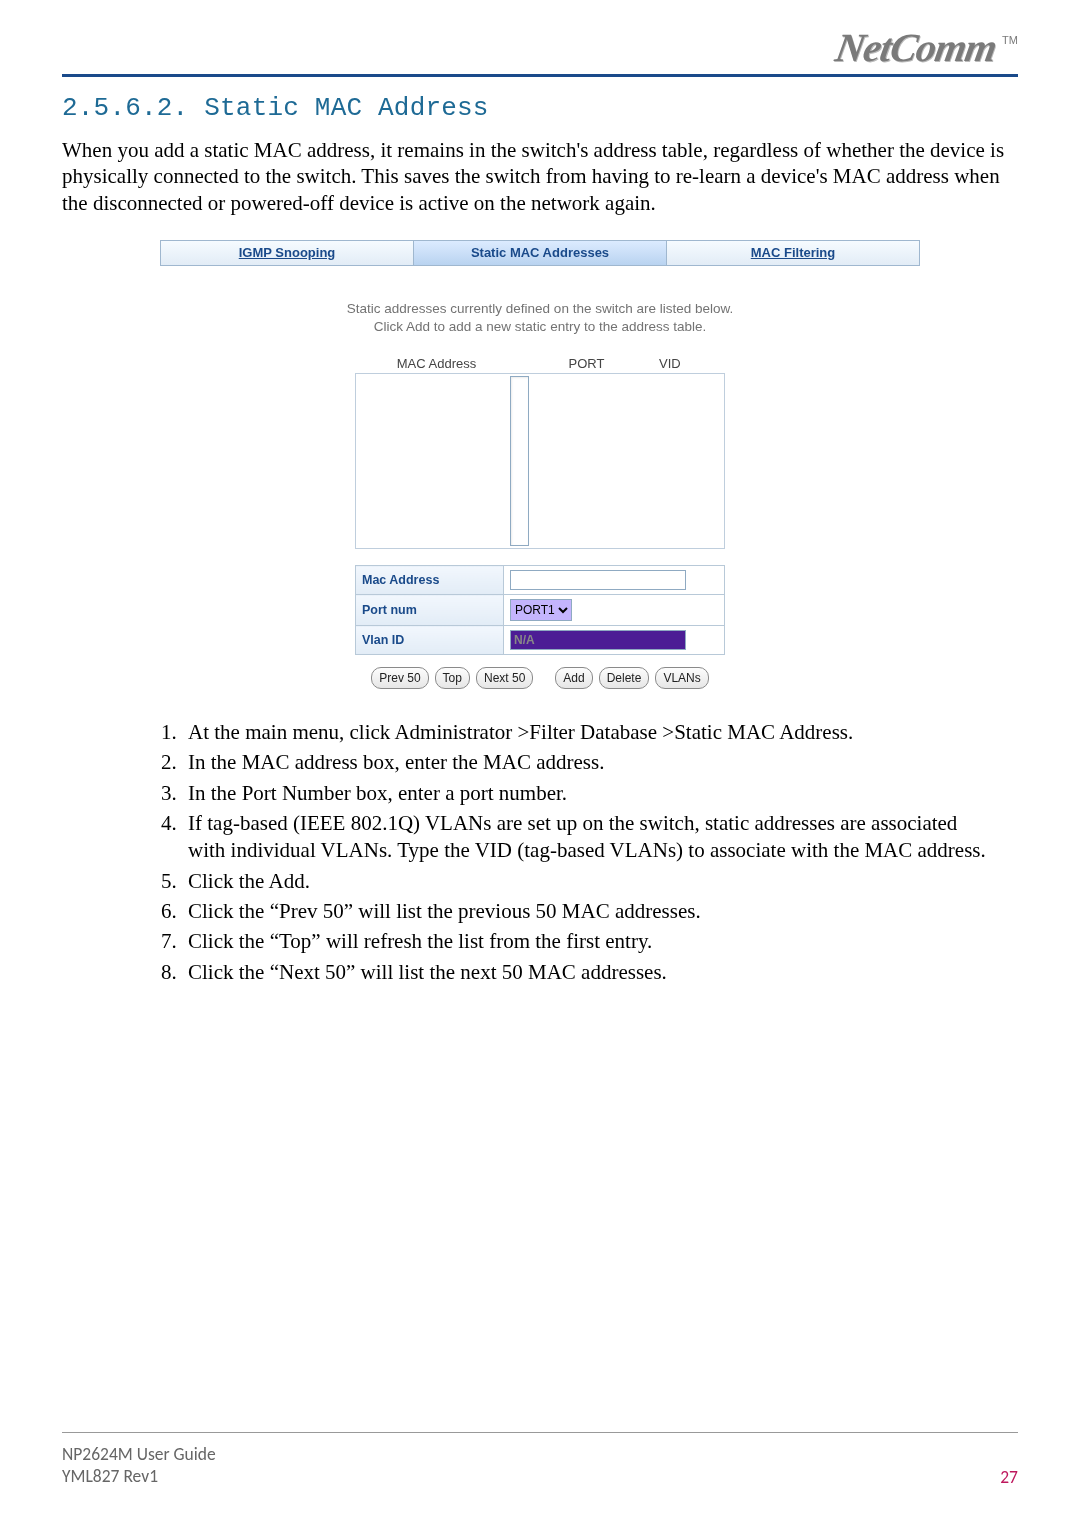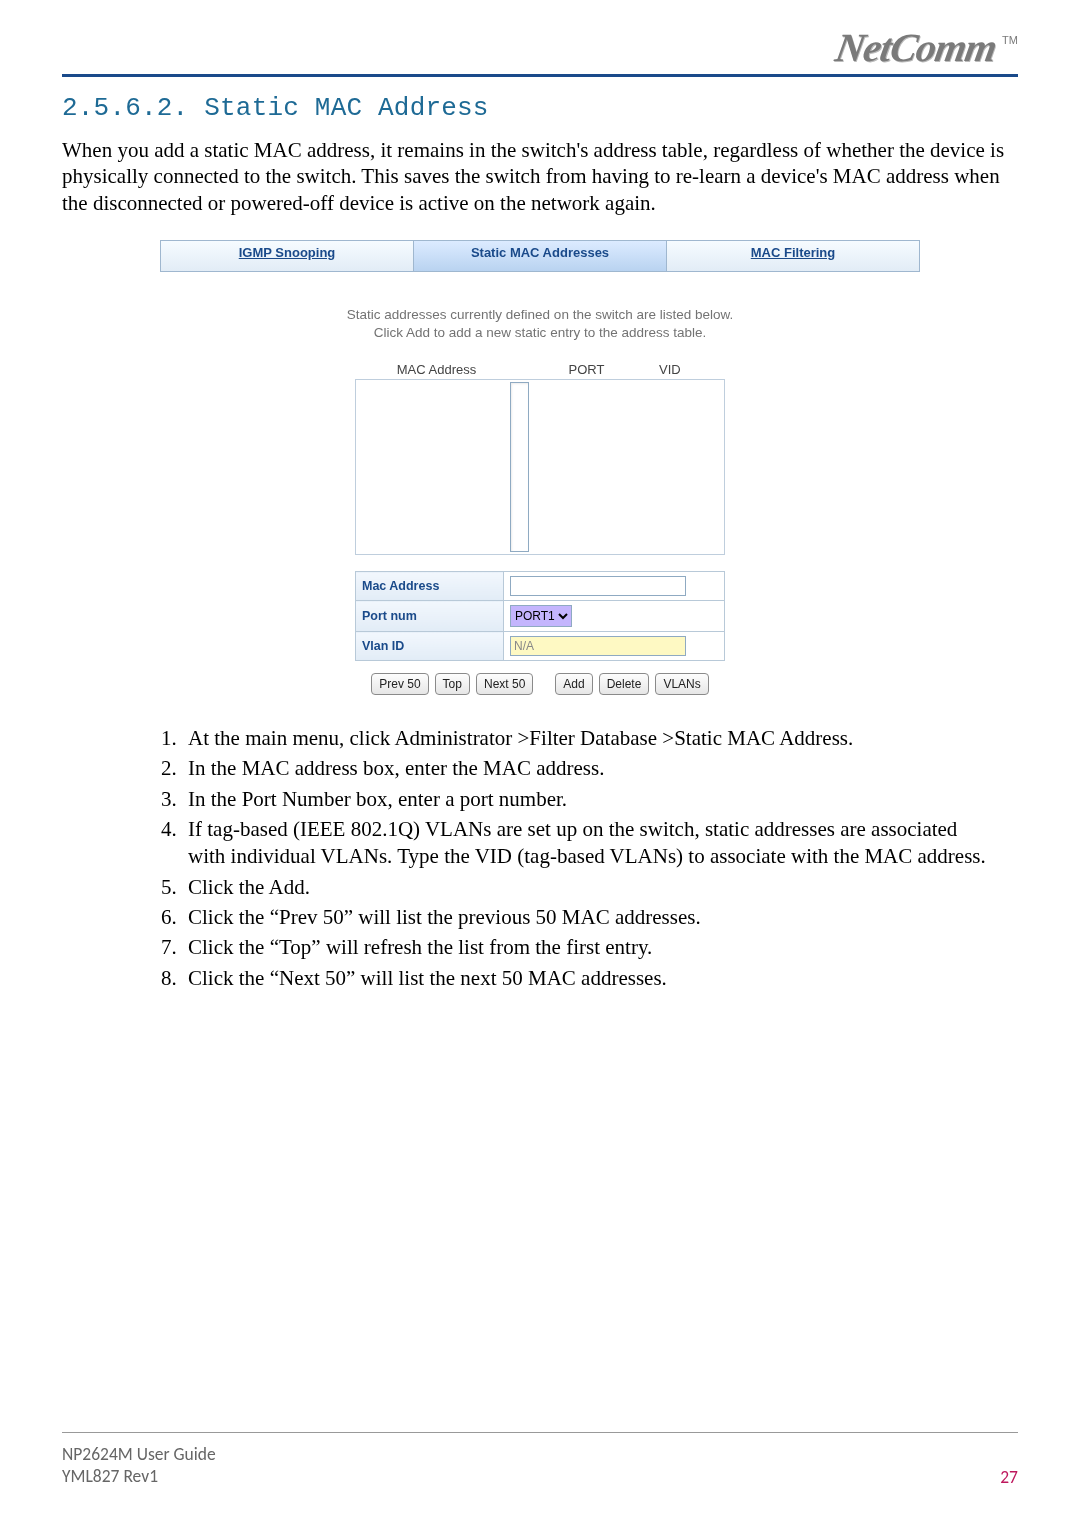--- a/index.html
+++ b/index.html
@@ -63,21 +63,21 @@
     width: 760px;
     font-family: Verdana, Arial, sans-serif;
     font-size: 13px;
     color: #333;
   }
   .tabs {
     display: flex;
     width: 100%;
     border: 1px solid #9fb7cf;
     background: linear-gradient(#f6fbff, #e2ecf6);
-    height: 32px;
+    height: 26px;
   }
   .tab {
     flex: 1 1 0;
     text-align: center;
     line-height: 24px;
     font-size: 13px;
     font-weight: bold;
     color: #1a4a8a;
     text-decoration: underline;
     border-right: 1px solid #9fb7cf;
@@ -146,21 +146,22 @@
     width: 176px;
     height: 20px;
     border: 1px solid #8faac2;
     font-family: Verdana, Arial, sans-serif;
     font-size: 12px;
     padding: 1px 3px;
     color: #888;
     background: #fff;
   }
   .form-table input[disabled] {
-    background: #fef9c3;
+    background: #4c1d95;
+    font-weight: bold;
   }
   .form-table select {
     height: 22px;
     border: 1px solid #8faac2;
     font-family: Verdana, Arial, sans-serif;
     font-size: 12px;
     background: #c4b5fd;
   }
   .btn-row {
     width: 370px;
@@ -170,21 +171,21 @@
     gap: 6px;
     flex-wrap: nowrap;
   }
   .btn-row .gap { width: 10px; }
   .btn {
     font-family: Tahoma, Arial, sans-serif;
     font-size: 12px;
     padding: 1px 7px;
     height: 22px;
     border: 1px solid #8a8a8a;
-    border-radius: 4px;
+    border-radius: 10px;
     background: linear-gradient(#fdfdfd, #e6e6e6);
     cursor: pointer;
     color: #222;
   }
   ol.steps {
     font-family: 'Times New Roman', Times, serif;
     font-size: 21px;
     line-height: 1.3;
     margin: 4px 0 0 0;
     padding-left: 120px;

